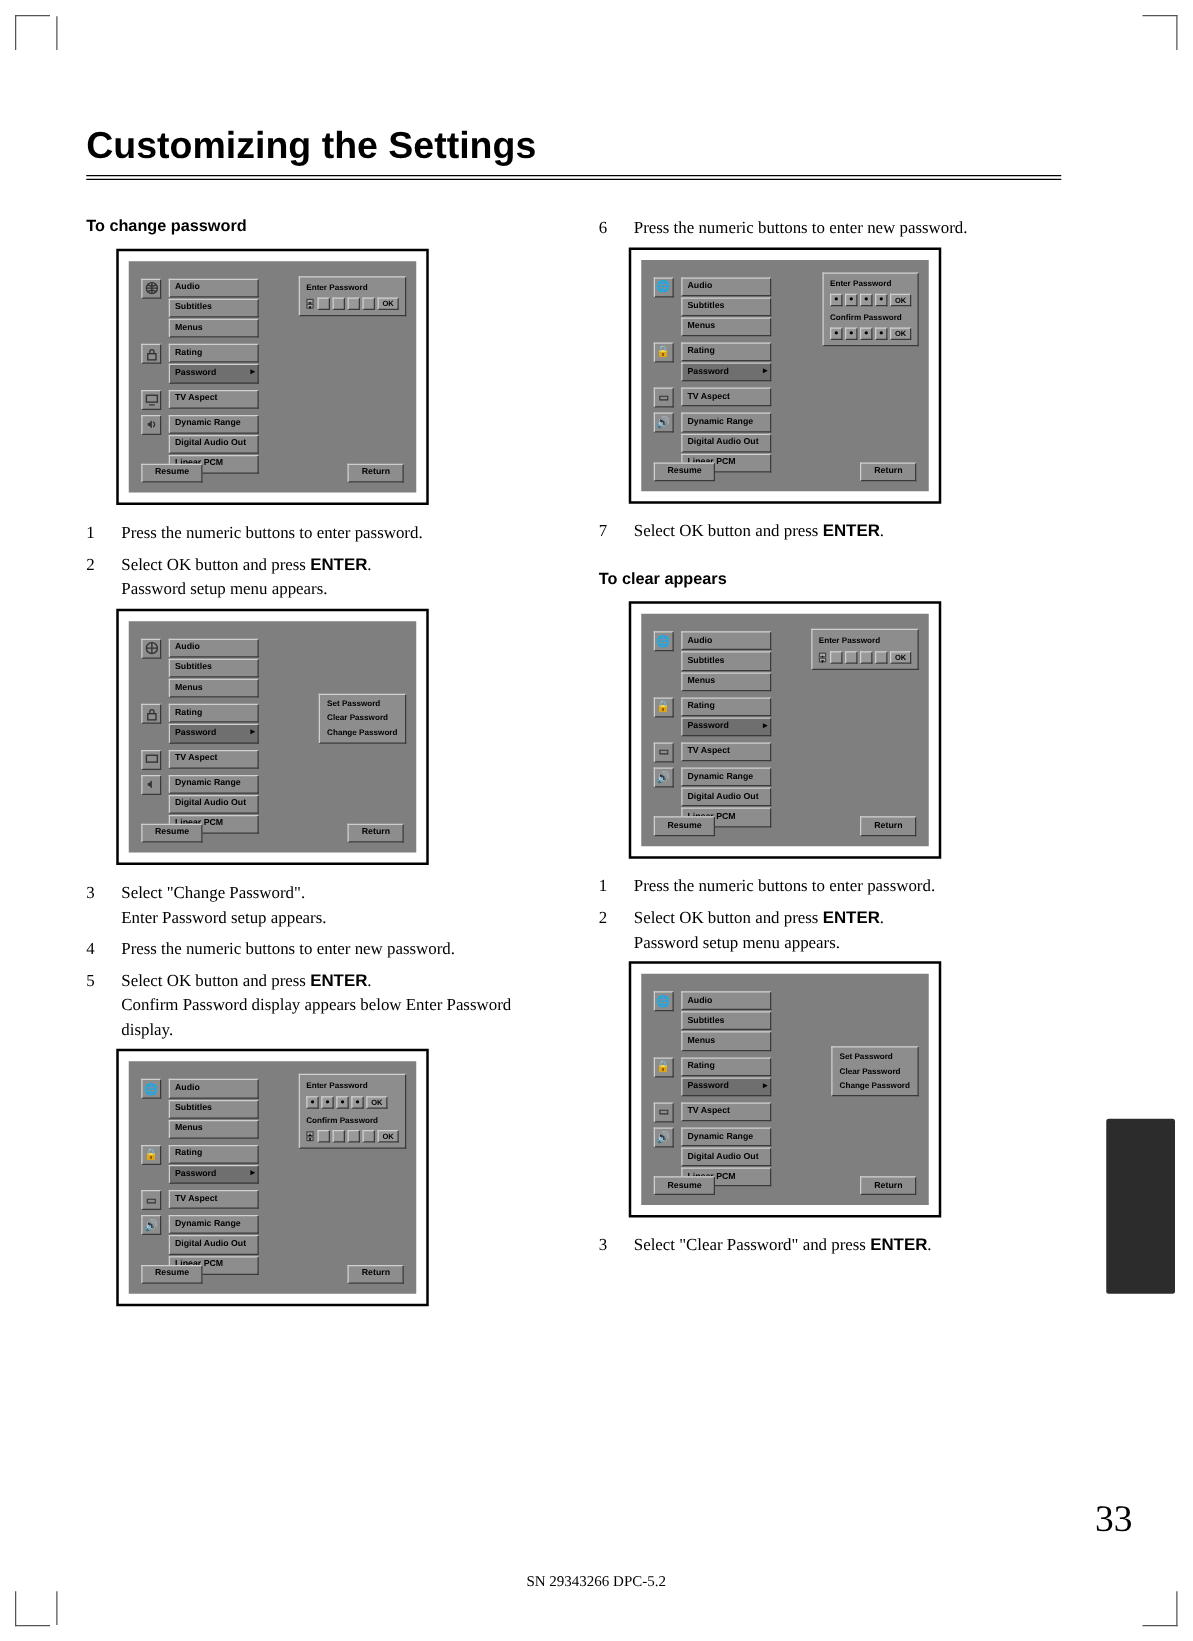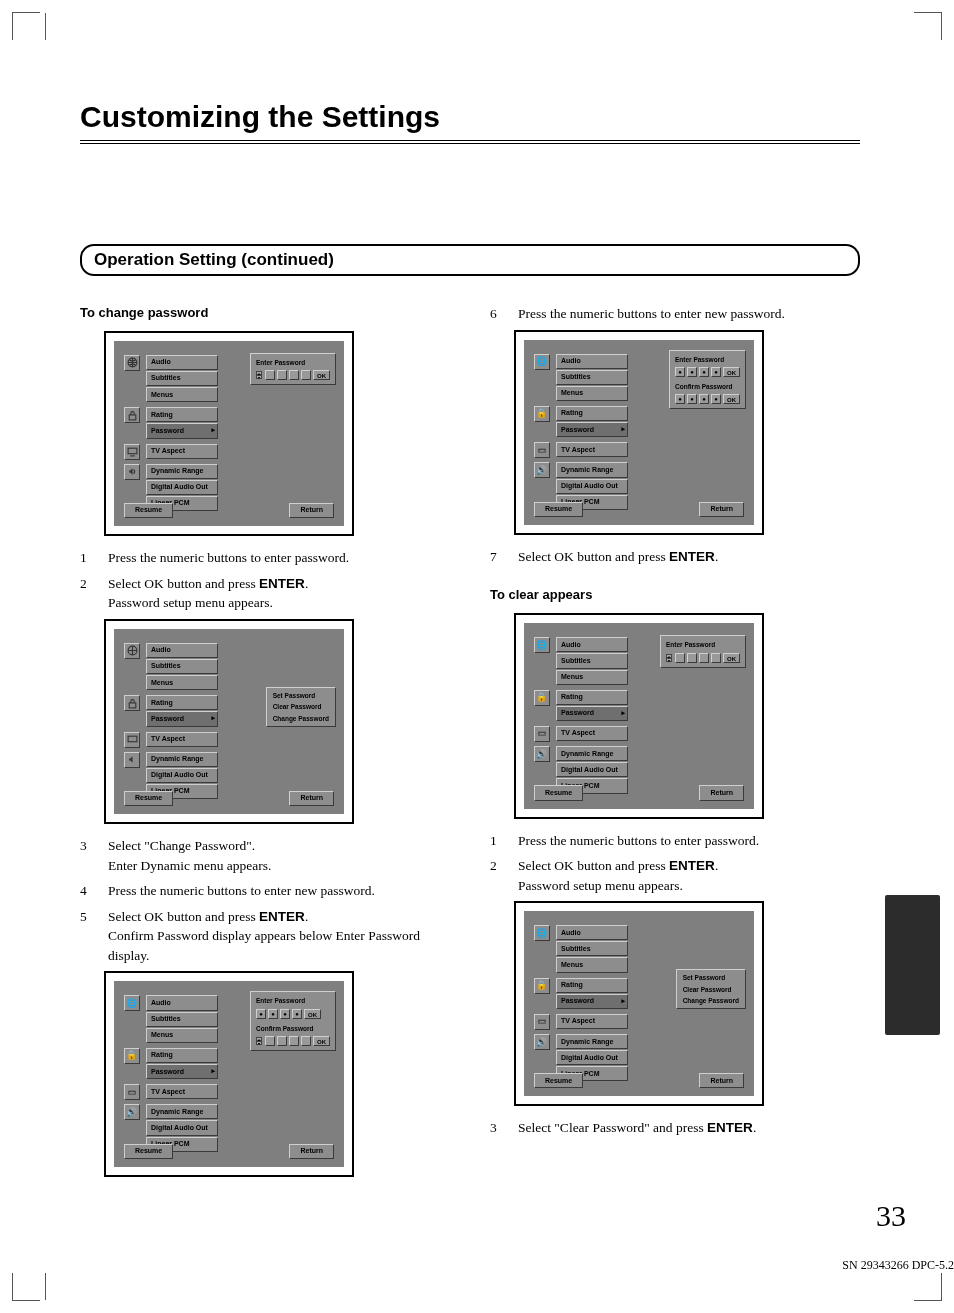--- a/index.html
+++ b/index.html
@@ -3,21 +3,21 @@
 <meta charset="utf-8">
 <style>
   * { box-sizing: border-box; margin: 0; padding: 0; }
   body { width: 954px; height: 1313px; background: #fff; font-family: "Times New Roman", serif; color: #000; position: relative; }
   .crop { position: absolute; border: 1px solid #555; }
   .crop.tl { top: 12px; left: 12px; width: 28px; height: 28px; border-right: none; border-bottom: none; }
   .crop.tr { top: 12px; right: 12px; width: 28px; height: 28px; border-left: none; border-bottom: none; }
   .crop.bl { bottom: 12px; left: 12px; width: 28px; height: 28px; border-right: none; border-top: none; }
   .crop.br { bottom: 12px; right: 12px; width: 28px; height: 28px; border-left: none; border-top: none; }
   .crop.tl::after, .crop.bl::after { content:""; position:absolute; right:-6px; top:0; bottom:0; width:1px; background:#555;}
-  .page { position: absolute; left: 80px; top: 100px; width: 780px; }
+  .page { position: absolute; left: 69px; top: 100px; width: 780px; }
   .h1 { font-family: Arial, Helvetica, sans-serif; font-size: 30px; font-weight: bold; padding-bottom: 6px; border-bottom: 4px double #000; }
   .section-box { margin-top: 100px; border: 2px solid #000; border-radius: 14px; padding: 4px 12px; }
   .section-title { font-family: Arial, Helvetica, sans-serif; font-size: 17px; font-weight: bold; }
   .columns { display: flex; gap: 40px; margin-top: 28px; }
   .col { flex: 1 1 0; font-size: 13.5px; line-height: 1.45; }
   .subh { font-family: Arial, Helvetica, sans-serif; font-weight: bold; font-size: 13px; margin-bottom: 8px; }
   ol.steps { list-style: none; margin: 12px 0 0 0; }
   ol.steps li { display: flex; gap: 16px; margin-bottom: 6px; }
   ol.steps li .num { min-width: 12px; }
   ol.steps li .txt b { font-family: Arial, Helvetica, sans-serif; }
@@ -37,38 +37,35 @@
   .osd .popup .row { display:flex; align-items:center; gap:2px; margin-top:3px; }
   .osd .popup .cell { width:10px; height:10px; background:#999; border:1px solid #3a3a3a; border-top-color:#cfcfcf; border-left-color:#cfcfcf; display:flex; align-items:center; justify-content:center; }
   .osd .popup .cell.dot::after { content:"●"; font-size:6px; }
   .osd .popup .ok { padding:0 3px; height:10px; line-height:10px; background:#999; border:1px solid #3a3a3a; border-top-color:#cfcfcf; border-left-color:#cfcfcf; font-size:6px; }
   .osd .popup .lbl { margin-bottom:1px; }
   .osd .popup .stepper { display:flex; flex-direction:column; gap:0; margin-right:1px; }
   .osd .popup .stepper span { width:6px; height:4px; background:#aaa; border:1px solid #444; font-size:4px; line-height:3px; text-align:center;}
   .osd .submenu { position:absolute; right:8px; top:58px; background:#8d8d8d; border:1px solid #3a3a3a; border-top-color:#cfcfcf; border-left-color:#cfcfcf; padding:2px; font-size:6.5px; }
   .osd .submenu div { padding:1px 4px; white-space:nowrap; }
   .page-num { position:absolute; right:48px; bottom:80px; font-size:30px; }
-  .footer { position:absolute; bottom:40px; width:100%; text-align:right; font-size:12px; }
+  .footer { position:absolute; bottom:40px; width:100%; text-align:center; font-size:12px; }
   .thumb-tab { position:absolute; right:14px; top:895px; width:55px; height:140px; background:#2c2c2c; border-radius:2px; }
 </style>
 </head>
 <body>
 
 <div class="crop tl"></div>
 <div class="crop tr"></div>
 <div class="crop bl"></div>
 <div class="crop br"></div>
 <div class="thumb-tab"></div>
 
 <div class="page">
   <h1 class="h1">Customizing the Settings</h1>
 
-  <div class="section-box">
-    <div class="section-title">Operation Setting (continued)</div>
-  </div>
 
   <div class="columns">
 
     <div class="col">
       <div class="subh">To change password</div>
 
       <div class="osd-frame">
         <div class="osd">
           <div class="grp">
             <div class="ico">
@@ -208,21 +205,21 @@
           <div class="btnrow">
               <div class="btn">Resume</div>
               <div class="btn">Return</div>
             </div>
         </div>
       </div>
 
       <ol class="steps">
         <li>
             <span class="num">3</span>
-            <span class="txt"><span>Select "Change Password".</span><br><span>Enter Dynamic menu appears.</span></span>
+            <span class="txt"><span>Select "Change Password".</span><br><span>Enter Password setup appears.</span></span>
           </li>
         <li>
             <span class="num">4</span>
             <span class="txt">Press the numeric buttons to enter new password.</span>
           </li>
         <li>
             <span class="num">5</span>
             <span class="txt"><span>Select OK button and press </span><b>ENTER</b><span>.</span><br><span>Confirm Password display appears below Enter Password display.</span></span>
           </li>
       </ol>

